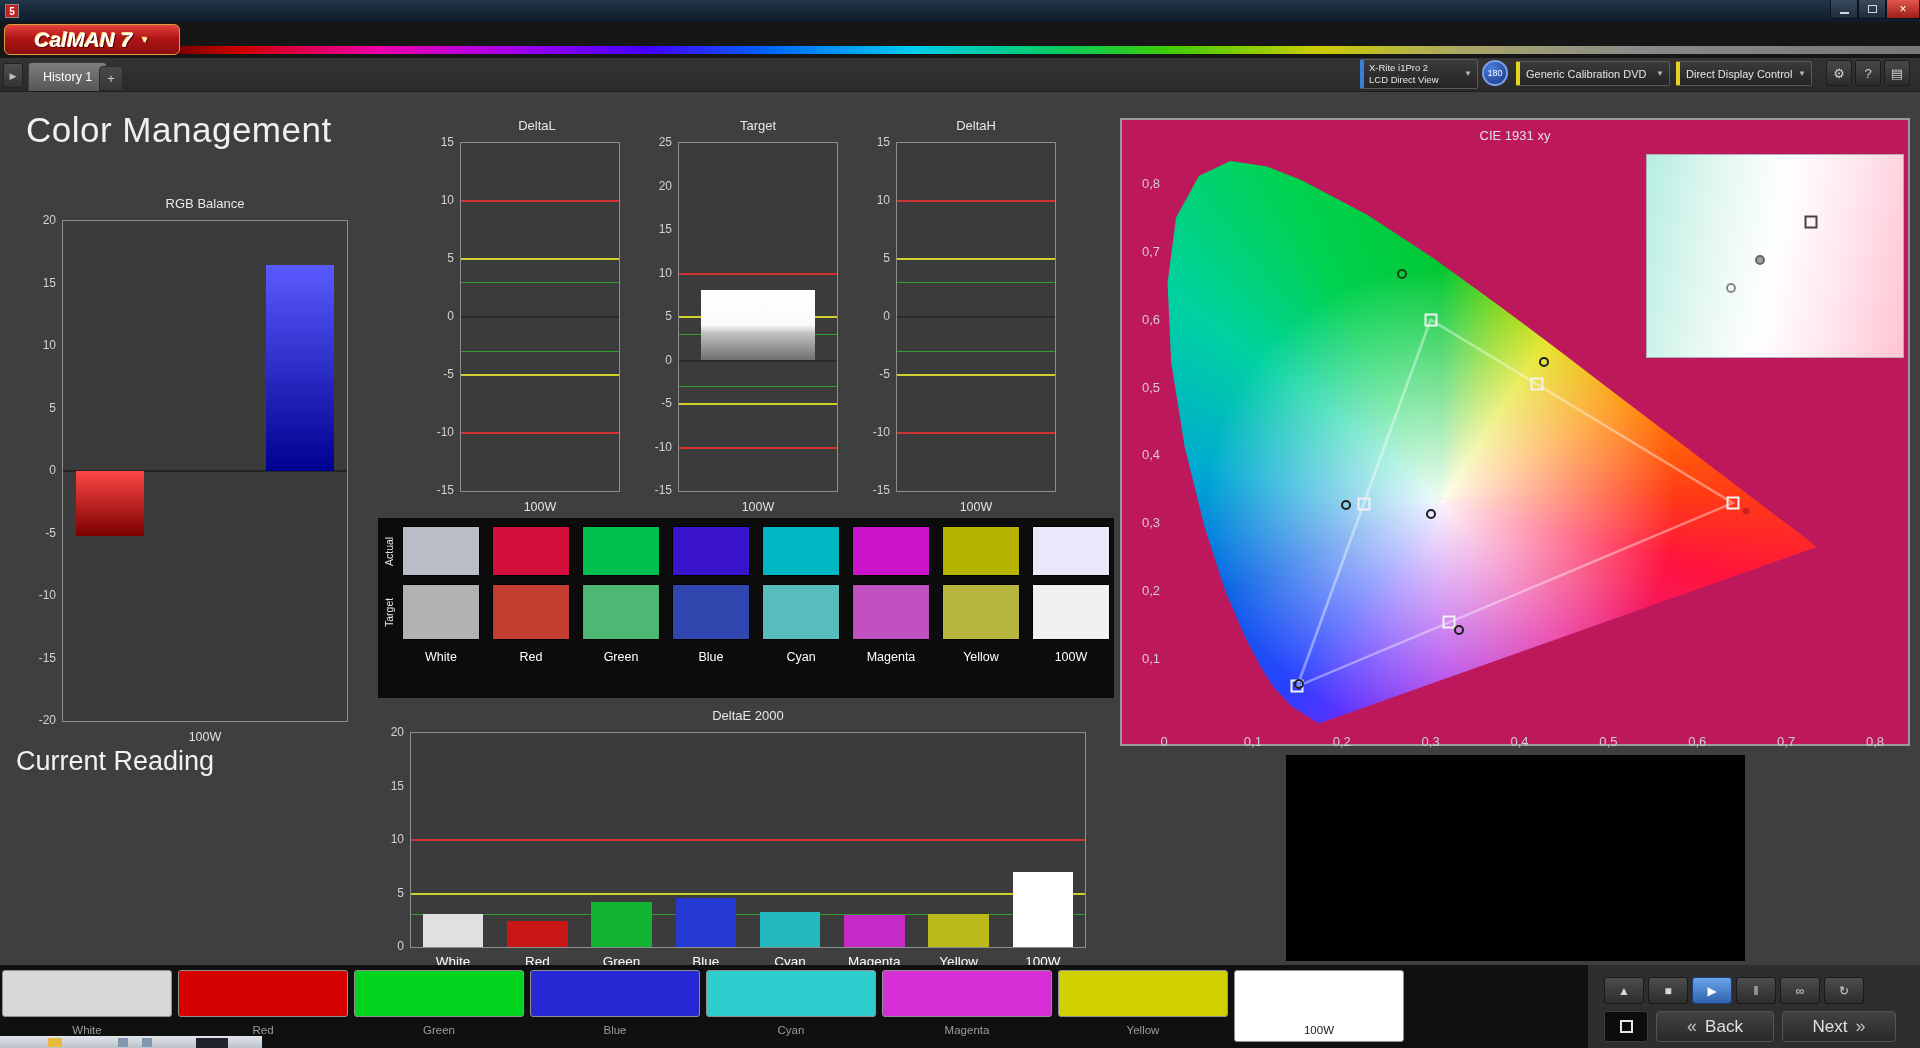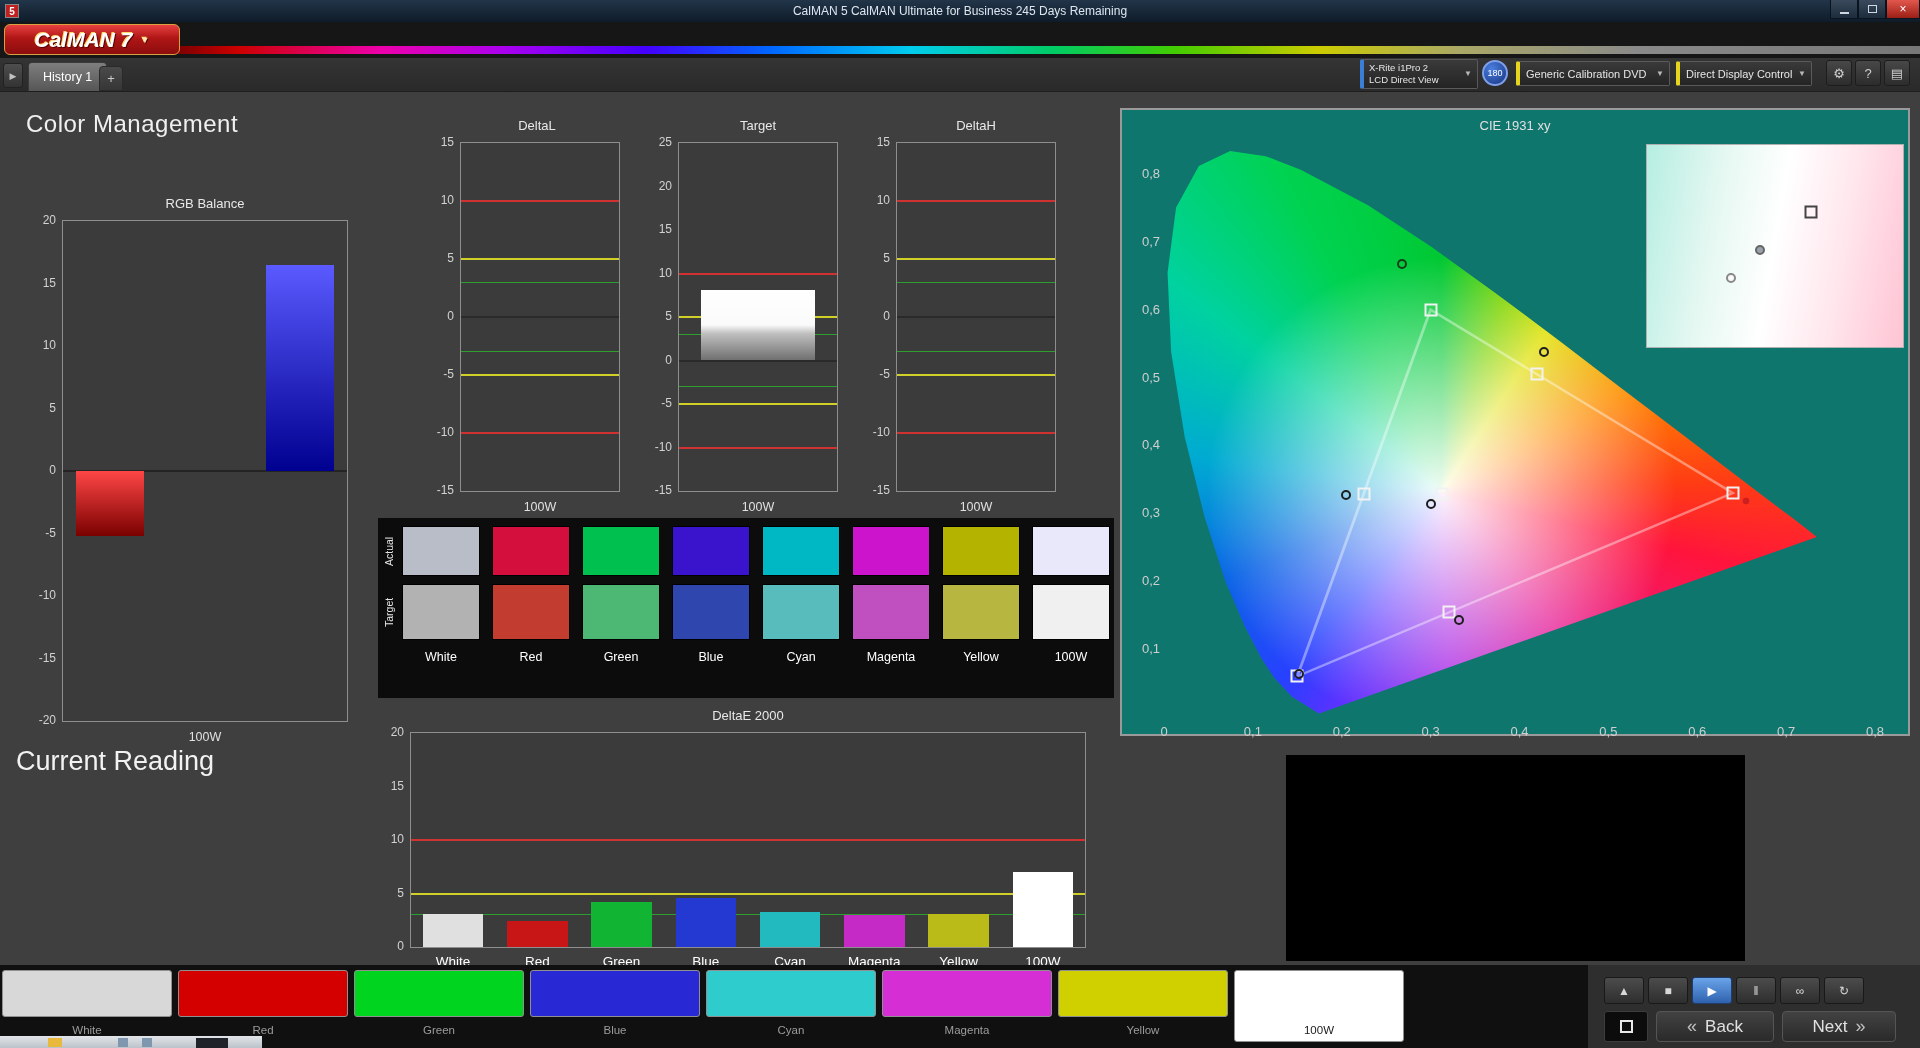--- a/index.html
+++ b/index.html
@@ -35,39 +35,39 @@
 #dd-meter{left:1360px;top:59px;width:118px;height:30px;font-size:9.5px;line-height:1.25;border-left:4px solid #3a7fd5;}
 #dd-meter .dd-lines{padding-left:5px;white-space:nowrap;}
 #dd-source{left:1516px;top:61px;width:154px;height:25px;font-size:11px;}
 #dd-display{left:1676px;top:61px;width:136px;height:25px;font-size:11px;justify-content:flex-end;}
 .dd .dd-text{padding-left:6px;white-space:nowrap;overflow:hidden;}
 #badge{position:absolute;left:1482px;top:60px;width:26px;height:26px;border-radius:50%;background:radial-gradient(circle at 35% 30%,#4a7fe0,#16337f);border:2px solid #7fa0e8;color:#fff;font-size:9px;display:flex;align-items:center;justify-content:center;}
 .iconbtn{position:absolute;top:60px;width:26px;height:26px;background:linear-gradient(#484848,#2c2c2c);border:1px solid #1d1d1d;border-radius:3px;color:#cfcfcf;display:flex;align-items:center;justify-content:center;font-size:13px;}
 #btn-gear{left:1826px;}#btn-help{left:1855px;}#btn-panel{left:1884px;}
 
 
-#page-title{position:absolute;left:26px;top:110px;font-size:24px;color:#f0f0f0;letter-spacing:.5px;}
+#page-title{position:absolute;left:26px;top:110px;font-size:35px;color:#f0f0f0;letter-spacing:.5px;}
 
 .chart{position:absolute;}
 .plot{position:absolute;background:#3b3b3b;border:1px solid #8e8e8e;}
 .ctitle{position:absolute;text-align:center;font-size:13px;color:#e8e8e8;}
 .ytick{position:absolute;width:34px;text-align:right;font-size:12px;color:#d2d2d2;}
 .refline{position:absolute;left:0;right:0;}
 .bar{position:absolute;}
 .xlabel{position:absolute;text-align:center;font-size:12.5px;color:#e0e0e0;}
 .xcat{position:absolute;text-align:center;font-size:13.5px;color:#fff;}
 
 
 #checker{position:absolute;left:378px;top:518px;width:736px;height:180px;background:#0c0c0c;}
 .cc-rowlabel{position:absolute;left:3px;width:16px;display:flex;align-items:center;justify-content:center;color:#e8e8e8;font-size:10.5px;writing-mode:vertical-rl;transform:rotate(180deg);}
 .cc-cell{position:absolute;width:78px;border:1px solid #000;}
 .cc-label{position:absolute;text-align:center;font-size:12.5px;color:#fff;}
 
 
-#cie-panel{position:absolute;left:1120px;top:108px;width:790px;height:628px;background:#0f766e;border:2px solid #9a9a9a;}
+#cie-panel{position:absolute;left:1120px;top:118px;width:790px;height:628px;background:#be185d;border:2px solid #9a9a9a;}
 #cie-title{position:absolute;left:0;top:8px;width:100%;text-align:center;font-size:13px;color:#e0e0e0;}
 #cie-plot{position:absolute;left:42px;top:30px;width:711px;height:577px;
 clip-path:polygon(21.8% 99.4%,18% 96.5%,15.5% 93.2%,13.7% 89.8%,11.4% 84.4%,8.6% 76.4%,5.7% 65.3%,2.9% 51.4%,1% 36.7%,0.5% 23%,1.7% 11.7%,4.9% 4.5%,9.3% 1.9%,14.3% 2.8%,19.3% 5.2%,28.7% 11.3%,37.7% 18.6%,46.6% 26.5%,55.5% 34.7%,64.1% 42.8%,71.9% 50.1%,78.4% 56.2%,83.2% 60.7%,86.4% 63.7%,88.5% 65.6%,90.8% 67.8%,91.8% 68.8%);
 background-image:radial-gradient(circle at 39% 61%,rgba(255,255,255,.95) 0%,rgba(255,255,255,0) 42%),conic-gradient(from 0deg at 39% 61%,#00c832 0deg,#7fd400 18deg,#e0e000 33deg,#ff8c00 62deg,#ff3c14 88deg,#ff143c 104deg,#e61e96 140deg,#aa28e6 178deg,#5a32ff 206deg,#2840ff 220deg,#0a64e6 248deg,#00aad2 278deg,#00d2a0 308deg,#00d250 334deg,#00c832 360deg);}
 #cie-triangle,#cie-overlay{position:absolute;left:42px;top:30px;width:711px;height:577px;}
 .cie-square{position:absolute;width:13px;height:13px;border:2px solid #f2f2f2;transform:translate(-50%,-50%);}
 .cie-circle{position:absolute;width:10px;height:10px;border:2px solid #222;border-radius:50%;transform:translate(-50%,-50%);}
 .cie-circle.filled{width:7px;height:7px;border-width:1px;}
 .cie-xtick{position:absolute;font-size:13px;color:#cfcfcf;width:40px;text-align:center;}
 .cie-ytick{position:absolute;font-size:13px;color:#cfcfcf;width:34px;text-align:right;left:4px;}
@@ -100,21 +100,20 @@
 #taskbar-peek{position:absolute;left:0;top:1036px;width:262px;height:12px;background:linear-gradient(#e2e6ea,#bcc2ca);}
 .tb-ico{position:absolute;top:2px;height:9px;}
 </style>
 </head>
 <body>
 
 <div id="screen">
 
   <div id="titlebar">
     <div class="app-ico">5</div>
-    <div class="ttl">CalMAN 5 CalMAN Ultimate for Business 245 Days Remaining</div>
     <div id="win-controls">
       <div class="winbtn">
           <span class="minbar"></span>
         </div>
       <div class="winbtn">
           <span class="maxbox"></span>
         </div>
       <div class="winbtn close">
           <span>×</span>
         </div>

